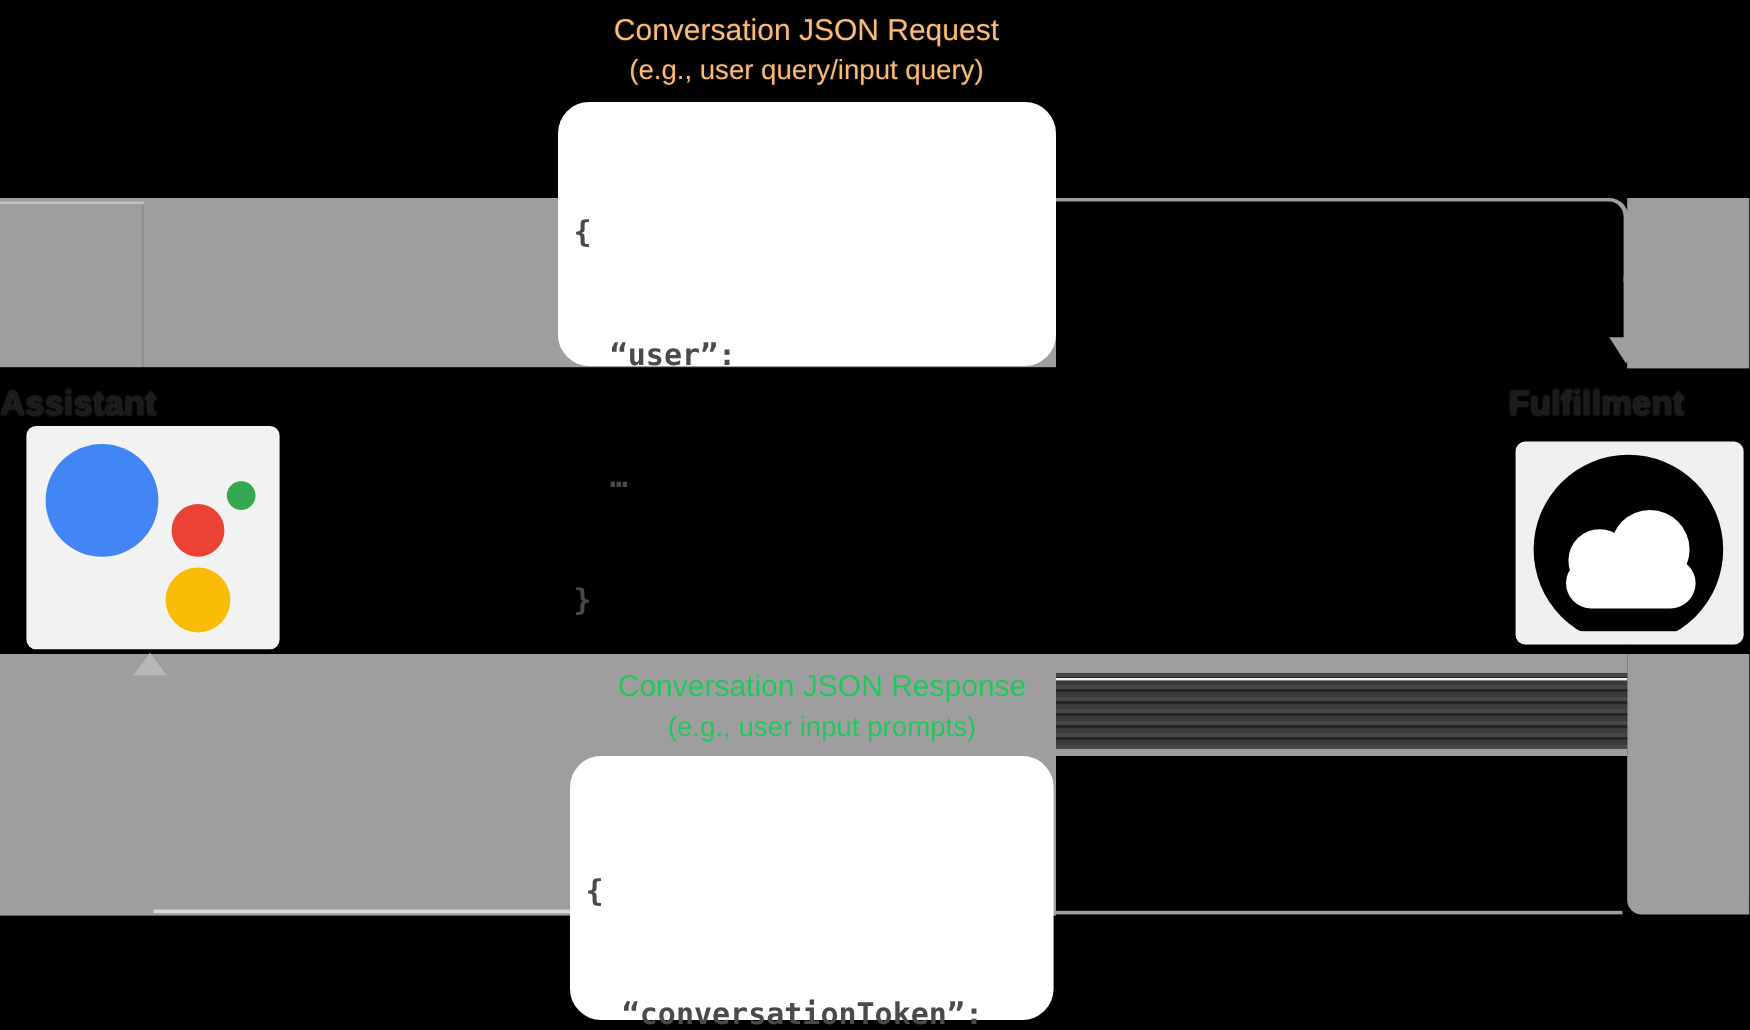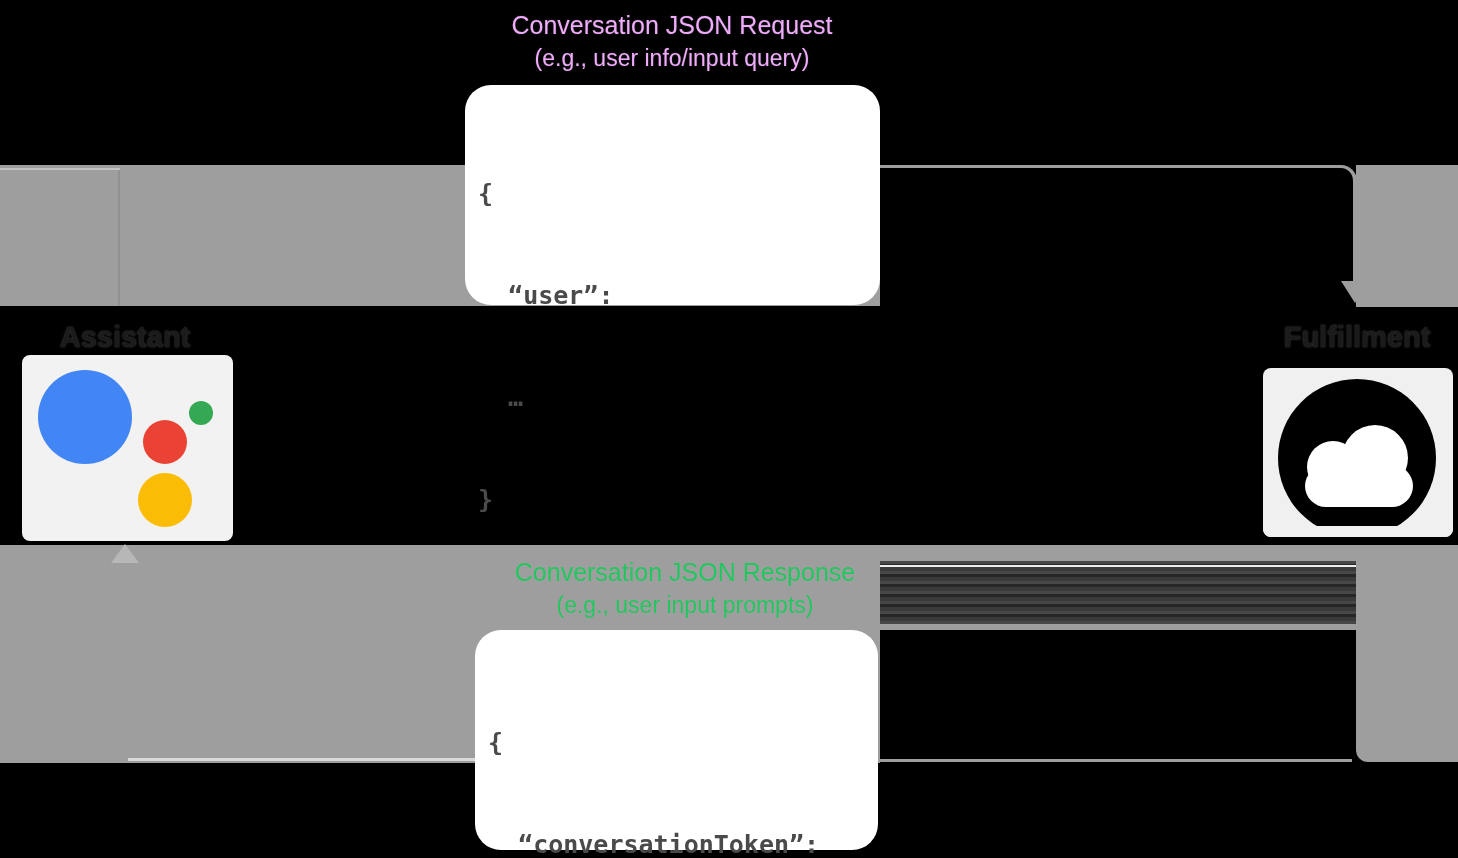--- a/index.html
+++ b/index.html
@@ -6,25 +6,25 @@
   #canvas{position:relative;width:1458px;height:858px;background:#000;overflow:hidden;
           font-family:"Liberation Sans",sans-serif;}
   .abs{position:absolute;}
   .slab{position:absolute;background:#9e9e9e;}
   .whitebox{position:absolute;background:#ffffff;border-radius:26px;}
   .code{position:absolute;font-family:"DejaVu Sans Mono","Liberation Mono",monospace;
         font-weight:700;font-size:25px;line-height:34px;color:#4a4a4a;white-space:pre;}
   .caption{position:absolute;text-align:center;}
   .caption .l1{font-size:25px;line-height:30px;}
   .caption .l2{font-size:23px;line-height:28px;margin-top:4px;}
-  .cap-top{color:#f0abfc;text-shadow:0 0 2px rgba(255,255,255,0.22);}
+  .cap-top{color:#fdba74;text-shadow:0 0 2px rgba(255,255,255,0.22);}
   .cap-bottom{color:#22c55e;text-shadow:0 0 1px rgba(255,255,255,0.15);}
   .band{position:absolute;left:0;top:314;width:1458;height:40px;background:#3e3e3e;
         border-top:2px solid #8f8f8f;border-bottom:2px solid #8f8f8f;box-sizing:border-box;}
-  .bandlabel{position:absolute;top:320px;height:36px;line-height:34px;text-align:center;
+  .bandlabel{position:absolute;top:320px;height:36px;line-height:34px;text-align:left;
              font-size:29px;font-weight:700;color:#1b1b1b;
              text-shadow:0 0 2px rgba(255,255,255,0.30);}
   .node{position:absolute;border-radius:8px;}
   .circle{position:absolute;border-radius:50%;}
   .tri{position:absolute;width:0;height:0;}
 </style>
 </head>
 <body>
 
 <div id="canvas">
@@ -71,21 +71,21 @@
       <circle cx="94" cy="90" r="79" fill="#000000"></circle>
       <rect x="0" y="158" width="190" height="11" fill="#f0f0f0"></rect>
       <circle cx="70" cy="99" r="26" fill="#ffffff"></circle>
       <circle cx="112" cy="90" r="33" fill="#ffffff"></circle>
       <rect x="42" y="97" width="108" height="42" rx="21" fill="#ffffff"></rect>
     </svg>
   </div>
 
   <div class="caption cap-top" style="left:329px;top:10px;width:686px;">
     <div class="l1">Conversation JSON Request</div>
-    <div class="l2">(e.g., user info/input query)</div>
+    <div class="l2">(e.g., user query/input query)</div>
   </div>
 
   <div class="caption cap-bottom" style="left:342px;top:557px;width:686px;">
     <div class="l1">Conversation JSON Response</div>
     <div class="l2">(e.g., user input prompts)</div>
   </div>
 
   <div class="whitebox" style="left:465px;top:85px;width:415px;height:220px;">
     <div class="code" style="left:13px;top:24px;">
       <div>{</div>

